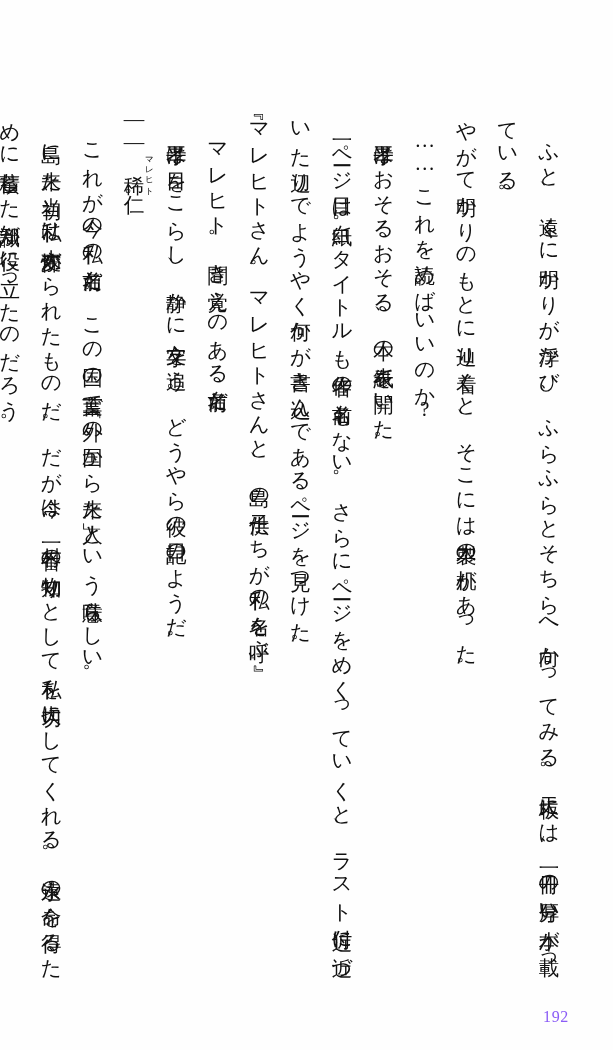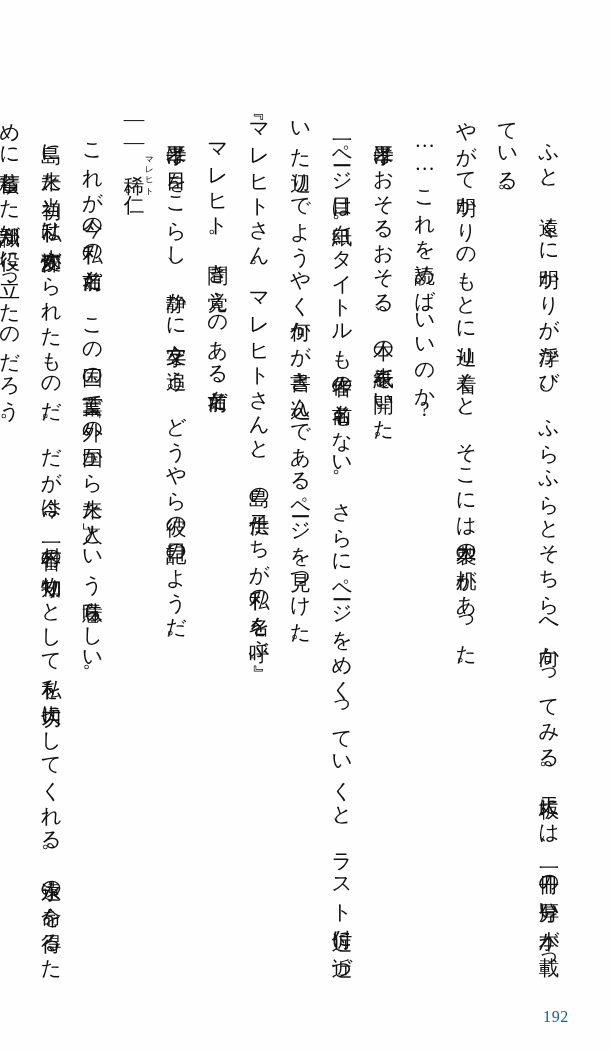--- a/index.html
+++ b/index.html
@@ -56,21 +56,21 @@
     letter-spacing: 0.02em;
     line-height: 1;
     font-family: "Liberation Serif", "DejaVu Serif", serif;
   }
   .page-number {
     position: absolute;
     right: 44px;
     bottom: 24px;
     font-size: 16px;
     letter-spacing: 0.04em;
-    color: #0369a1;
+    color: #8b5cf6;
     font-family: "Liberation Serif", "DejaVu Serif", serif;
   }
 </style>
 </head>
 <body>
 
 <div class="page">
 
   <div class="text-block">
     <p class="indent">ふと、遠くに明かりが浮かび、ふらふらとそちらへ向かってみる。天板には、一冊の分厚い本が載っている。</p>

